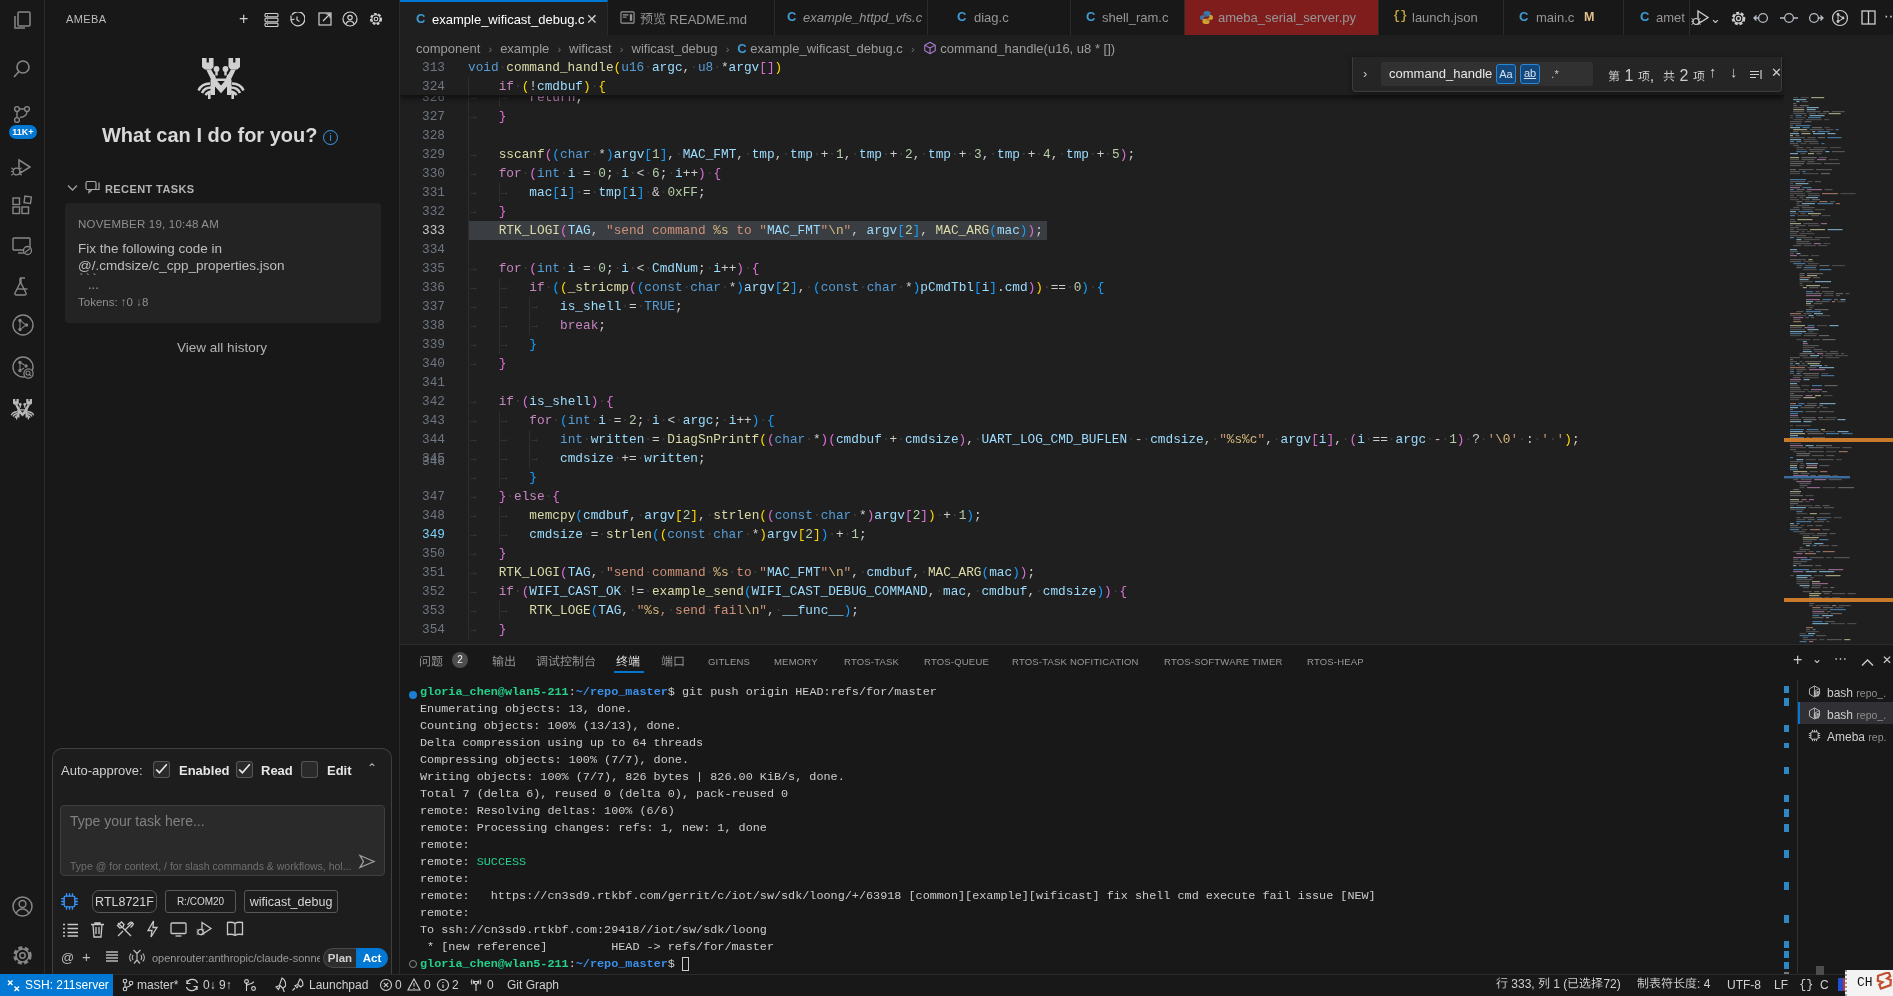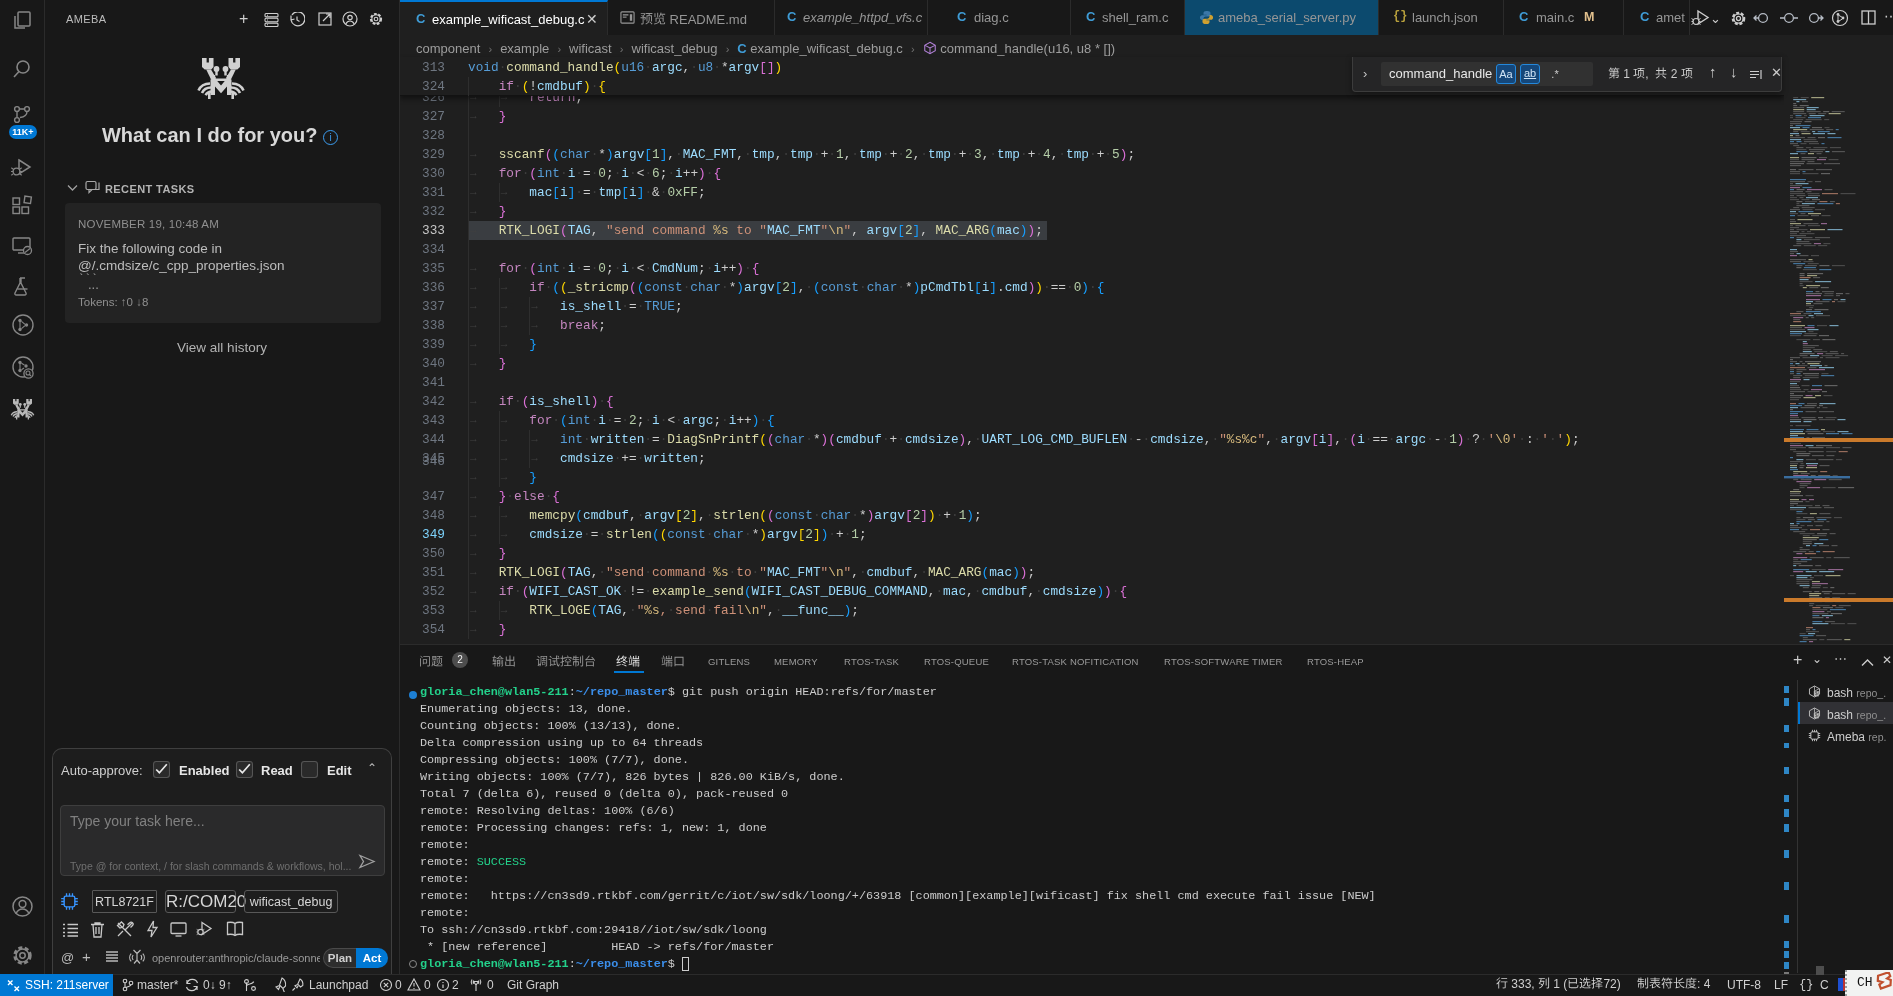--- a/index.html
+++ b/index.html
@@ -35,21 +35,21 @@
     <div class="abs" style="left:28px;top:10px;font-size:13px;font-style:italic;color:#969696;white-space:nowrap">example_httpd_vfs.c</div>
   </div>
 <div class="abs" style="left:928px;top:0;width:143px;height:35px;background:#181818;border-right:1px solid #2b2b2b;overflow:hidden">
     <div class="abs" style="left:29px;top:9px;font:bold 13px 'Liberation Sans';color:#3f9cd6">C</div>
     <div class="abs" style="left:46px;top:10px;font-size:13px;color:#969696;white-space:nowrap">diag.c</div>
   </div>
 <div class="abs" style="left:1071px;top:0;width:114px;height:35px;background:#181818;border-right:1px solid #2b2b2b;overflow:hidden">
     <div class="abs" style="left:15px;top:9px;font:bold 13px 'Liberation Sans';color:#3f9cd6">C</div>
     <div class="abs" style="left:31px;top:10px;font-size:13px;color:#969696;white-space:nowrap">shell_ram.c</div>
   </div>
-<div class="abs" style="left:1185px;top:0;width:194px;height:35px;background:#0c4a6e;border-right:1px solid #2b2b2b;overflow:hidden">
+<div class="abs" style="left:1185px;top:0;width:194px;height:35px;background:#7f1d1d;border-right:1px solid #2b2b2b;overflow:hidden">
     <svg class="ico abs" style="left:14px;top:10px" width="15" height="15" viewBox="0 0 16 16">
       <path d="M7.8 1c-2 0-3 .9-3 2.2V5h3.4v.6H3.4C2 5.6 1 6.6 1 8.1c0 1.5 1 2.6 2.4 2.6h1.4V9c0-1.2 1-2.2 2.3-2.2h3.2c1.1 0 2-.9 2-2V3.2C12.3 1.9 10.8 1 9 1z" fill="#3b77a8"></path>
       <path d="M8.2 15c2 0 3-.9 3-2.2V11H7.8v-.6h4.8c1.4 0 2.4-1 2.4-2.5S14 5.3 12.6 5.3h-1.4V7c0 1.2-1 2.2-2.3 2.2H5.7c-1.1 0-2 .9-2 2v1.6C3.7 14.1 5.2 15 7 15z" fill="#cfa030"></path>
     </svg>
     <div class="abs" style="left:33px;top:10px;font-size:13px;color:#969696;white-space:nowrap">ameba_serial_server.py</div>
   </div>
 <div class="abs" style="left:1379px;top:0;width:125px;height:35px;background:#181818;border-right:1px solid #2b2b2b;overflow:hidden">
     <div class="abs" style="left:14px;top:9px;font:bold 12px 'Liberation Mono';color:#b8a03c">{}</div>
     <div class="abs" style="left:33px;top:10px;font-size:13px;color:#969696;white-space:nowrap">launch.json</div>
   </div>
@@ -883,21 +883,21 @@
       <rect x="0" y="541" width="109" height="4" fill="#ca7a2b"></rect>
       <rect x="0" y="419" width="66" height="2.4" fill="#3a6d9e"></rect>
     </svg></div>
 <div class="abs" style="left:1352px;top:57px;width:430px;height:35px;background:#252526;border:1px solid #3c3c3c;border-top:none;border-radius:0 0 4px 4px;box-shadow:0 2px 6px rgba(0,0,0,.4)">
     <div class="abs" style="left:10px;top:9px;color:#c5c5c5;font-size:13px">›</div>
     <div class="abs" style="left:28px;top:5px;width:212px;height:24px;background:#313131;border-radius:2px"></div>
     <div class="abs" style="left:36px;top:9px;font-size:13px;color:#e8e8e8">command_handle</div>
     <div class="abs" style="left:143px;top:7px;width:20px;height:20px;background:#15477a;border:1px solid #2488db;border-radius:3px;color:#d0e4f5;font-size:11px;text-align:center;line-height:19px">Aa</div>
     <div class="abs" style="left:167px;top:7px;width:20px;height:20px;background:#15477a;border:1px solid #2488db;border-radius:3px;color:#d0e4f5;font-size:11px;text-align:center;line-height:17px"><u>ab</u></div>
     <div class="abs" style="left:192px;top:7px;width:20px;height:20px;color:#cccccc;font-size:11px;text-align:center;line-height:20px">.*</div>
-    <div class="abs" style="left:255px;top:10px;font-size:12px;color:#cccccc;white-space:nowrap"><svg class="cjk " width="12.0" height="13.8" viewBox="0 0 12.0 13.8">
+    <div class="abs" style="left:255px;top:10px;font-size:16px;color:#cccccc;white-space:nowrap"><svg class="cjk " width="12.0" height="13.8" viewBox="0 0 12.0 13.8">
         <path fill="#cccccc" d="M2.016 5.748C1.92 6.612 1.74 7.680000000000001 1.572 8.4H4.776C3.7800000000000002 9.444 2.2560000000000002 10.356 0.84 10.824C1.044 10.992 1.296 11.316 1.428 11.532C2.856 10.968 4.428 9.948 5.484 8.748000000000001V11.52H6.372V8.4H9.852C9.732 9.492 9.6 9.96 9.432 10.128C9.336 10.212 9.216000000000001 10.224 9.0 10.224C8.784 10.236 8.22 10.224 7.632000000000001 10.164C7.764 10.392000000000001 7.872 10.74 7.884 10.992C8.508000000000001 11.028 9.096 11.028 9.396 11.004000000000001C9.744 10.98 9.96 10.908000000000001 10.164 10.704C10.476 10.404 10.632 9.672 10.8 7.992000000000001C10.812 7.872 10.824 7.632000000000001 10.824 7.632000000000001H6.372V6.516H10.416V3.8640000000000008H1.572V4.632000000000001H5.484V5.748ZM2.7720000000000002 6.516H5.484V7.632000000000001H2.604ZM6.372 4.632000000000001H9.540000000000001V5.748H6.372ZM2.544 0.41999999999999993C2.124 1.572000000000001 1.4040000000000001 2.6640000000000006 0.552 3.3840000000000003C0.78 3.492 1.1400000000000001 3.6960000000000006 1.308 3.8280000000000003C1.764 3.396 2.208 2.8440000000000003 2.592 2.208H3.2520000000000002C3.504 2.6880000000000006 3.744 3.2760000000000007 3.852 3.66L4.644 3.3720000000000008C4.5600000000000005 3.072 4.368 2.6160000000000005 4.152 2.208H6.0840000000000005V1.5120000000000005H2.988C3.132 1.2240000000000002 3.2640000000000002 0.9239999999999995 3.372 0.6240000000000006ZM7.176 0.41999999999999993C6.864 1.524000000000001 6.3 2.58 5.5680000000000005 3.2760000000000007C5.796 3.3840000000000003 6.18 3.612 6.36 3.7440000000000007C6.732 3.3360000000000003 7.0920000000000005 2.8080000000000007 7.404 2.208H8.22C8.616 2.676 8.988 3.2760000000000007 9.156 3.6720000000000006L9.936 3.3360000000000003C9.792 3.024 9.516 2.5920000000000005 9.204 2.208H11.364V1.5120000000000005H7.728C7.848 1.2240000000000002 7.956 0.9239999999999995 8.040000000000001 0.6240000000000006Z"></path>
       </svg> 1 <svg class="cjk " width="12.0" height="13.8" viewBox="0 0 12.0 13.8">
         <path fill="#cccccc" d="M7.416 4.5600000000000005V7.0920000000000005C7.416 8.352 7.0920000000000005 9.888 3.8280000000000003 10.788C4.0200000000000005 10.968 4.284 11.292 4.392 11.484C7.788 10.416 8.316 8.664 8.316 7.0920000000000005V4.5600000000000005ZM8.268 9.468C9.192 10.068000000000001 10.368 10.932 10.932 11.508000000000001L11.532 10.872C10.956 10.308 9.756 9.48 8.832 8.904ZM0.34800000000000003 8.352 0.5760000000000001 9.288C1.68 8.916 3.144 8.412 4.548 7.932L4.428 7.152000000000001L2.964 7.596V2.7600000000000007H4.356V1.8960000000000008H0.552V2.7600000000000007H2.064V7.86ZM5.0040000000000004 3.072V8.724H5.88V3.888000000000001H9.792V8.700000000000001H10.692V3.072H7.86C8.040000000000001 2.7 8.232 2.2560000000000002 8.424 1.8239999999999998H11.484V1.008000000000001H4.572V1.8239999999999998H7.356C7.236 2.232000000000001 7.0920000000000005 2.6880000000000006 6.936 3.072Z"></path>
       </svg>,&nbsp; <svg class="cjk " width="12.0" height="13.8" viewBox="0 0 12.0 13.8">
         <path fill="#cccccc" d="M7.0440000000000005 8.76C8.184000000000001 9.600000000000001 9.648 10.8 10.368 11.52L11.22 10.968C10.44 10.236 8.94 9.096 7.836 8.292ZM3.948 8.316C3.2760000000000002 9.216000000000001 1.92 10.26 0.744 10.896C0.9480000000000001 11.052 1.272 11.34 1.452 11.532C2.664 10.836 4.0200000000000005 9.72 4.884 8.676ZM1.068 3.024V3.888000000000001H3.36V6.744H0.5760000000000001V7.620000000000001H11.472V6.744H8.64V3.888000000000001H11.040000000000001V3.024H8.64V0.588000000000001H7.716V3.024H4.284V0.588000000000001H3.36V3.024ZM4.284 6.744V3.888000000000001H7.716V6.744Z"></path>
       </svg> 2 <svg class="cjk " width="12.0" height="13.8" viewBox="0 0 12.0 13.8">
         <path fill="#cccccc" d="M7.416 4.5600000000000005V7.0920000000000005C7.416 8.352 7.0920000000000005 9.888 3.8280000000000003 10.788C4.0200000000000005 10.968 4.284 11.292 4.392 11.484C7.788 10.416 8.316 8.664 8.316 7.0920000000000005V4.5600000000000005ZM8.268 9.468C9.192 10.068000000000001 10.368 10.932 10.932 11.508000000000001L11.532 10.872C10.956 10.308 9.756 9.48 8.832 8.904ZM0.34800000000000003 8.352 0.5760000000000001 9.288C1.68 8.916 3.144 8.412 4.548 7.932L4.428 7.152000000000001L2.964 7.596V2.7600000000000007H4.356V1.8960000000000008H0.552V2.7600000000000007H2.064V7.86ZM5.0040000000000004 3.072V8.724H5.88V3.888000000000001H9.792V8.700000000000001H10.692V3.072H7.86C8.040000000000001 2.7 8.232 2.2560000000000002 8.424 1.8239999999999998H11.484V1.008000000000001H4.572V1.8239999999999998H7.356C7.236 2.232000000000001 7.0920000000000005 2.6880000000000006 6.936 3.072Z"></path>
       </svg></div>
     <div class="abs" style="left:356px;top:6px;color:#cccccc;font-size:15px">↑</div>
     <div class="abs" style="left:377px;top:6px;color:#cccccc;font-size:15px">↓</div>
@@ -1175,22 +1175,22 @@
     <div class="abs" style="left:18px;top:65px;font-size:14px;color:#808080">Type your task here...</div>
     <div class="abs" style="left:18px;top:112px;font-size:10.5px;color:#6f6f6f">Type @ for context, / for slash commands &amp; workflows, hol...</div>
     <svg class="ico abs" style="left:306px;top:105px" width="19" height="17" viewBox="0 0 19 17">
       <path d="M2 2.5 16 8.5 2 14.5 5.5 8.5Z" fill="none" stroke="#a0a0a0" stroke-width="1.3"></path>
     </svg>
   </div>
 <svg class="ico abs" style="left:60px;top:892px" width="19" height="19" viewBox="0 0 16 16">
     <rect x="3.5" y="3.5" width="9" height="9" rx="1.5" fill="none" stroke="#3794ff" stroke-width="1.2"></rect>
     <path d="M5.5 3.5V1M8 3.5V1M10.5 3.5V1M5.5 15v-2.5M8 15v-2.5M10.5 15v-2.5M3.5 5.5H1M3.5 8H1M3.5 10.5H1M15 5.5h-2.5M15 8h-2.5M15 10.5h-2.5" stroke="#3794ff" stroke-width="1.1"></path>
   </svg>
-<div class="abs" style="left:92px;top:890px;width:65px;height:23px;border:1px solid #585858;border-radius:1px;color:#d6d6d6;font-size:12.5px;text-align:center;line-height:22px">RTL8721F</div>
-<div class="abs" style="left:165px;top:890px;width:71px;height:23px;border:1px solid #585858;border-radius:3px;color:#d6d6d6;font-size:17px;text-align:center;line-height:22px">R:/COM20</div>
+<div class="abs" style="left:92px;top:890px;width:65px;height:23px;border:1px solid #585858;border-radius:7px;color:#d6d6d6;font-size:12.5px;text-align:center;line-height:22px">RTL8721F</div>
+<div class="abs" style="left:165px;top:890px;width:71px;height:23px;border:1px solid #585858;border-radius:3px;color:#d6d6d6;font-size:10px;text-align:center;line-height:22px">R:/COM20</div>
 <div class="abs" style="left:244px;top:890px;width:94px;height:23px;border:1px solid #585858;border-radius:3px;color:#d6d6d6;font-size:12.5px;text-align:center;line-height:22px">wificast_debug</div>
 <svg class="ico abs" style="left:62px;top:922px" width="17" height="16" viewBox="0 0 17 16">
     <path d="M1 2.5h2M1 6.5h2M1 10.5h2M1 14h2" stroke="#c8c8c8" stroke-width="1.5"></path>
     <path d="M5.5 2.5H16M5.5 6.5H16M5.5 10.5H16M5.5 14H16" stroke="#c8c8c8" stroke-width="1.3"></path>
   </svg>
 <svg class="ico abs" style="left:90px;top:921px" width="15" height="17" viewBox="0 0 15 17">
     <path d="M1 3.5h13M5 3.5V2h5v1.5M3 3.5 4 16h7l1-12.5M6 6v7M9 6v7" fill="none" stroke="#c8c8c8" stroke-width="1.3"></path>
   </svg>
 <svg class="ico abs" style="left:116px;top:921px" width="18" height="17" viewBox="0 0 18 17">
     <path d="M2 2l5 5M5.5 1 8 3.5 7 6 4 7 1.5 4.5ZM7 7l8 8" stroke="#c8c8c8" stroke-width="1.3" fill="none"></path>

